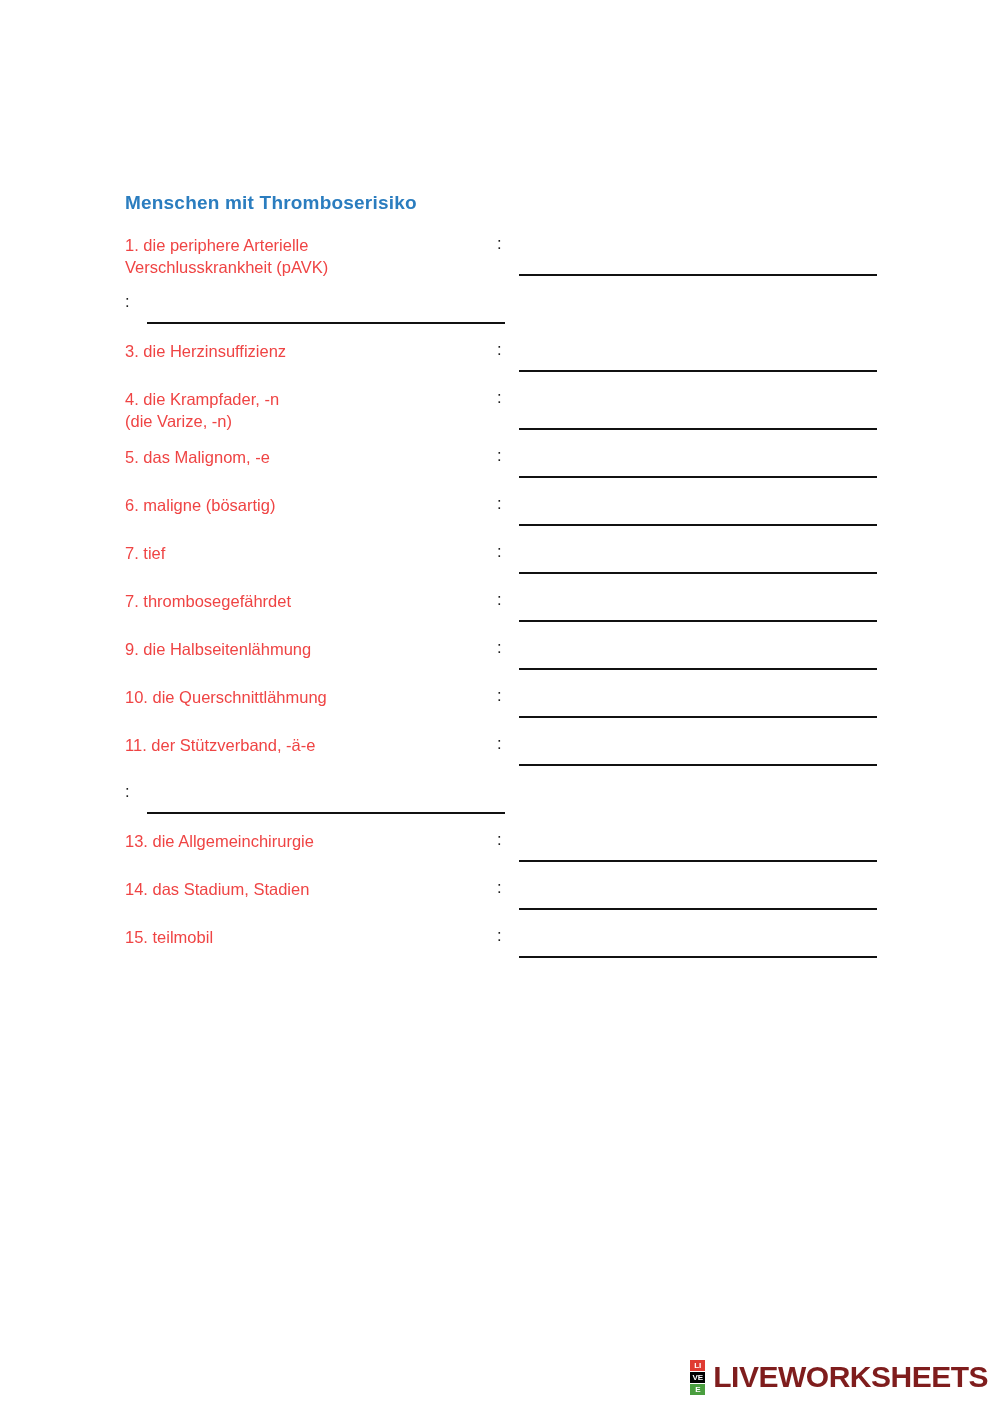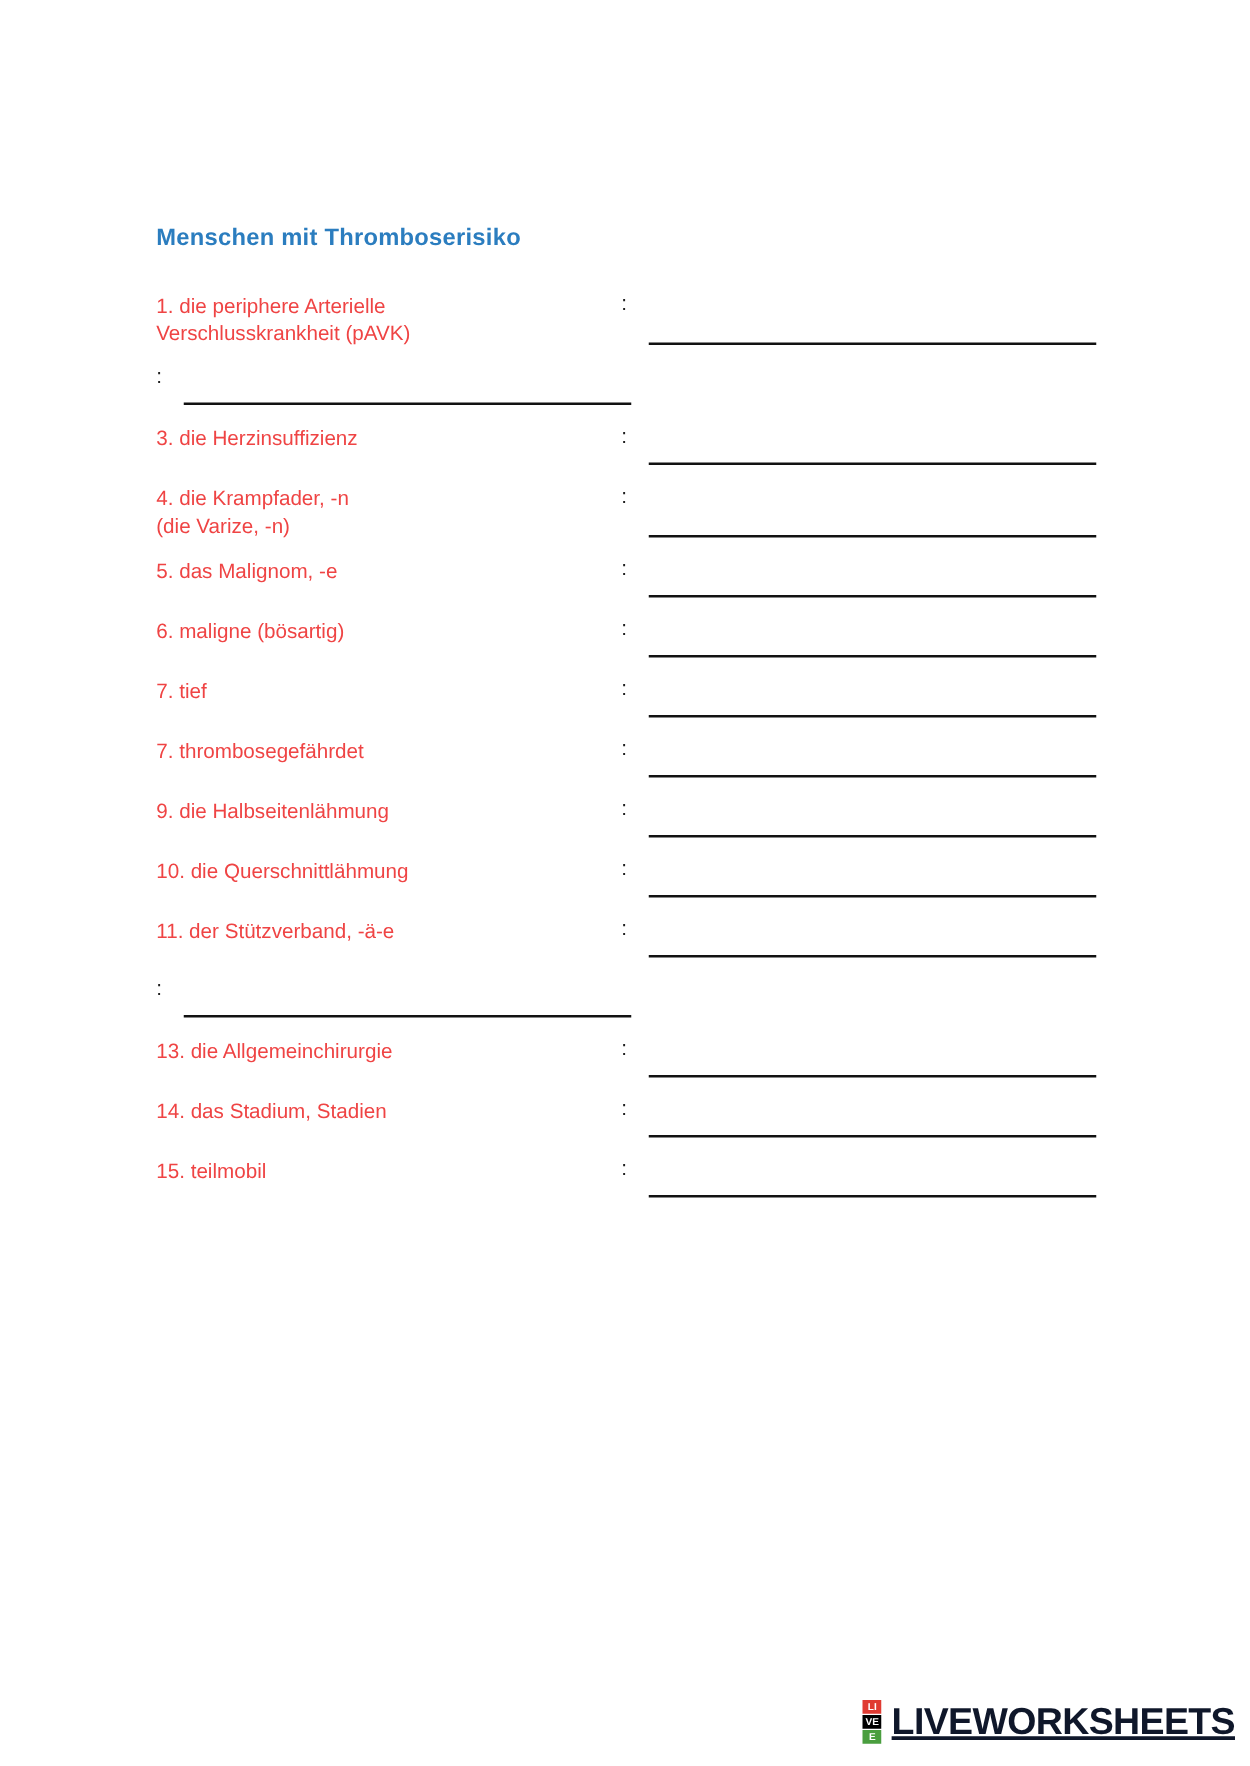--- a/index.html
+++ b/index.html
@@ -19,21 +19,21 @@
   .sheet {
     position: absolute;
     left: 0; top: 0;
     width: 1000px;
     height: 1413px;
   }
 
   .worksheet-title {
     position: absolute;
     left: 125px;
-    top: 180px;
+    top: 192px;
     font-size: 19px;
     font-weight: bold;
     color: #2b7dbf;
     letter-spacing: 0.2px;
   }
 
   .items {
     position: absolute;
     left: 125px;
     top: 228px;
@@ -90,21 +90,21 @@
   
   .item-row.tall { min-height: 58px; }
   .item-row.tall .answer-slot { height: 58px; }
   .item-row.tall .answer-input { bottom: 10px; }
 
   .footer-logo {
     position: absolute;
     right: 12px;
     bottom: 18px;
     display: flex;
-    align-items: flex-end;
+    align-items: flex-start;
     gap: 6px;
   }
   .logo-cube {
     display: inline-grid;
     grid-template-rows: repeat(3, 11px);
     gap: 1px;
     margin-right: 2px;
   }
   .logo-cube span {
     width: 15px;
@@ -116,24 +116,23 @@
     text-align: center;
     font-family: "Liberation Sans", sans-serif;
   }
   .lc-red { background: #e03b32; }
   .lc-yellow { background: #000000; }
   .lc-green { background: #4a9e3f; }
 
   .logo-text {
     font-size: 30px;
     font-weight: bold;
-    color: #0f172a;
+    color: #7f1d1d;
     letter-spacing: -0.5px;
     font-family: "Liberation Sans", sans-serif;
-    text-decoration: underline;
   }
 </style>
 </head>
 <body>
 
 <div class="sheet">
 
   <div class="worksheet-title">Menschen mit Thromboserisiko</div>
 
   <div class="items">

